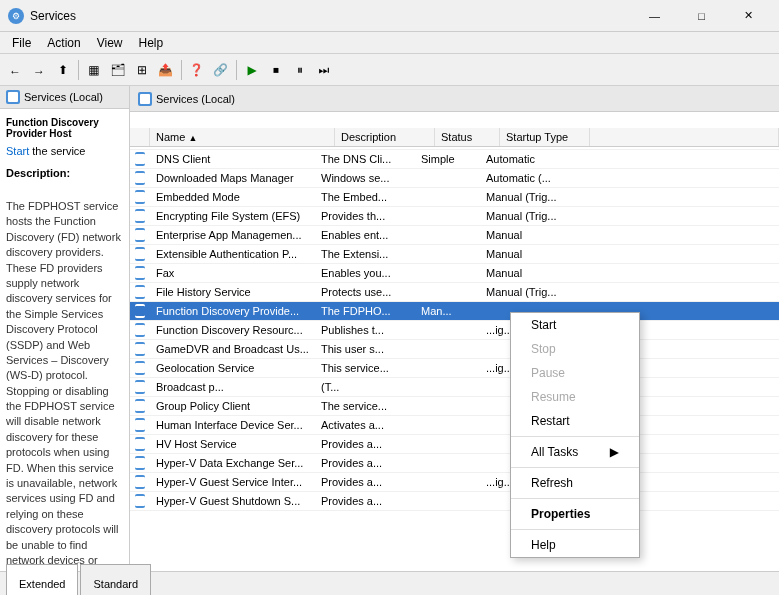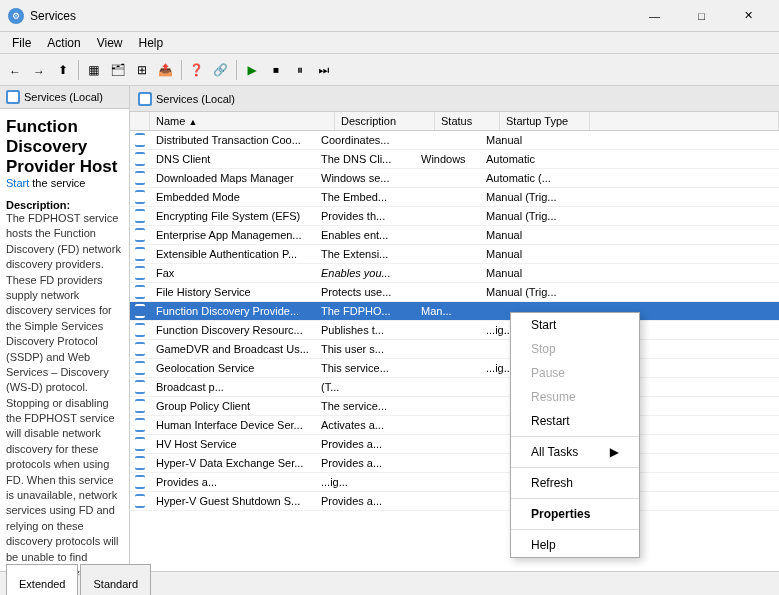--- a/index.html
+++ b/index.html
@@ -23,30 +23,30 @@
     .toolbar-sep { width: 1px; height: 20px; background: #bbb; margin: 0 2px; }
 
     
     .main-area { display: flex; height: calc(595px - 32px - 22px - 32px - 24px); }
 
     
     .left-panel { width: 130px; background: #fff; border-right: 1px solid #ccc; display: flex; flex-direction: column; }
     .left-panel-header { background: #e8e8e8; padding: 4px 6px; font-size: 11px; display: flex; align-items: center; gap: 4px; border-bottom: 1px solid #ccc; height: 26px; }
     .left-panel-content { padding: 8px 6px; font-size: 11px; }
     .left-panel-content a { color: #0066cc; text-decoration: none; cursor: pointer; }
-    .description-title { font-weight: bold; margin-top: 10px; margin-bottom: 0; }
+    .description-title { font-weight: bold; margin-top: 10px; margin-bottom: 20px; }
     .description-text { font-size: 11px; color: #333; line-height: 1.4; }
 
     
     .right-panel { flex: 1; display: flex; flex-direction: column; background: #fff; }
     .right-panel-header { background: #e8e8e8; padding: 4px 8px; font-size: 11px; display: flex; align-items: center; gap: 4px; border-bottom: 1px solid #ccc; height: 26px; }
 
     
     .services-table { flex: 1; overflow-y: auto; position: relative; }
-    .table-header { display: flex; background: #f5f5f5; border-bottom: 1px solid #ccc; position: sticky; top: 0; z-index: 5; }
+    .table-header { display: flex; background: #f5f5f5; border-bottom: 1px solid #ccc; position: sticky; top: 16px; z-index: 5; }
     .th { padding: 3px 6px; font-weight: normal; font-size: 11px; border-right: 1px solid #ddd; cursor: pointer; user-select: none; white-space: nowrap; }
     .th-name { width: 185px; }
     .th-desc { width: 100px; }
     .th-status { width: 65px; }
     .th-startup { width: 90px; }
     .th-sort-arrow { font-size: 9px; }
 
     .table-row { display: flex; align-items: center; border-bottom: 1px solid #f0f0f0; cursor: pointer; }
     .table-row.selected { background: #3375c8; color: white; }
     .table-row.selected .td { color: white; }
@@ -120,21 +120,21 @@
 <div class="main-area">
 
   <div class="left-panel">
     <div class="left-panel-header">
       <div class="service-icon">
           <div class="service-icon-inner"></div>
         </div>
       <span>Services (Local)</span>
     </div>
     <div class="left-panel-content">
-      <div style="font-weight:bold; font-size:17px;">Function Discovery Provider Host</div>
+      <div style="font-weight:bold; margin-bottom:6px; font-size:10px;">Function Discovery Provider Host</div>
       <div>
         <a>Start</a><span> the service</span>
       </div>
       <div class="description-title">Description:</div>
       <div class="description-text">The FDPHOST service hosts the Function Discovery (FD) network discovery providers. These FD providers supply network discovery services for the Simple Services Discovery Protocol (SSDP) and Web Services – Discovery (WS-D) protocol. Stopping or disabling the FDPHOST service will disable network discovery for these protocols when using FD. When this service is unavailable, network services using FD and relying on these discovery protocols will be unable to find network devices or resources.</div>
     </div>
   </div>
 
   <div class="right-panel">
     <div class="right-panel-header">
@@ -167,21 +167,21 @@
     <div class="td td-startup" style="width:90px;">Manual</div>
   </div>
           <div class="table-row">
     <div class="td td-icon">
       <div class="service-icon" style="background:#4a90d9;">
         <div class="service-icon-inner" style="background:white;"></div>
       </div>
     </div>
     <div class="td td-name" style="width:165px;">DNS Client</div>
     <div class="td td-desc" style="width:100px;">The DNS Cli...</div>
-    <div class="td td-status" style="width:65px;">Windows</div>
+    <div class="td td-status" style="width:65px;">Simple</div>
     <div class="td td-startup" style="width:90px;">Automatic</div>
   </div>
           <div class="table-row">
     <div class="td td-icon">
       <div class="service-icon" style="background:#4a90d9;">
         <div class="service-icon-inner" style="background:white;"></div>
       </div>
     </div>
     <div class="td td-name" style="width:165px;">Downloaded Maps Manager</div>
     <div class="td td-desc" style="width:100px;">Windows se...</div>
@@ -232,21 +232,21 @@
     <div class="td td-status" style="width:65px;"></div>
     <div class="td td-startup" style="width:90px;">Manual</div>
   </div>
           <div class="table-row">
     <div class="td td-icon">
       <div class="service-icon" style="background:#4a90d9;">
         <div class="service-icon-inner" style="background:white;"></div>
       </div>
     </div>
     <div class="td td-name" style="width:165px;">Fax</div>
-    <div class="td td-desc" style="width:100px;font-style:italic;">Enables you...</div>
+    <div class="td td-desc" style="width:100px;">Enables you...</div>
     <div class="td td-status" style="width:65px;"></div>
     <div class="td td-startup" style="width:90px;">Manual</div>
   </div>
           <div class="table-row">
     <div class="td td-icon">
       <div class="service-icon" style="background:#4a90d9;">
         <div class="service-icon-inner" style="background:white;"></div>
       </div>
     </div>
     <div class="td td-name" style="width:165px;">File History Service</div>
@@ -351,20 +351,21 @@
     <div class="td td-desc" style="width:100px;">Provides a...</div>
     <div class="td td-status" style="width:65px;"></div>
     <div class="td td-startup" style="width:90px;"></div>
   </div>
           <div class="table-row">
     <div class="td td-icon">
       <div class="service-icon" style="background:#4a90d9;">
         <div class="service-icon-inner" style="background:white;"></div>
       </div>
     </div>
+    <div class="td td-name" style="width:165px;">Hyper-V Guest Service Inter...</div>
     <div class="td td-desc" style="width:100px;">Provides a...</div>
     <div class="td td-status" style="width:65px;"></div>
     <div class="td td-startup" style="width:90px;">...ig...</div>
   </div>
           <div class="table-row">
     <div class="td td-icon">
       <div class="service-icon" style="background:#4a90d9;">
         <div class="service-icon-inner" style="background:white;"></div>
       </div>
     </div>

